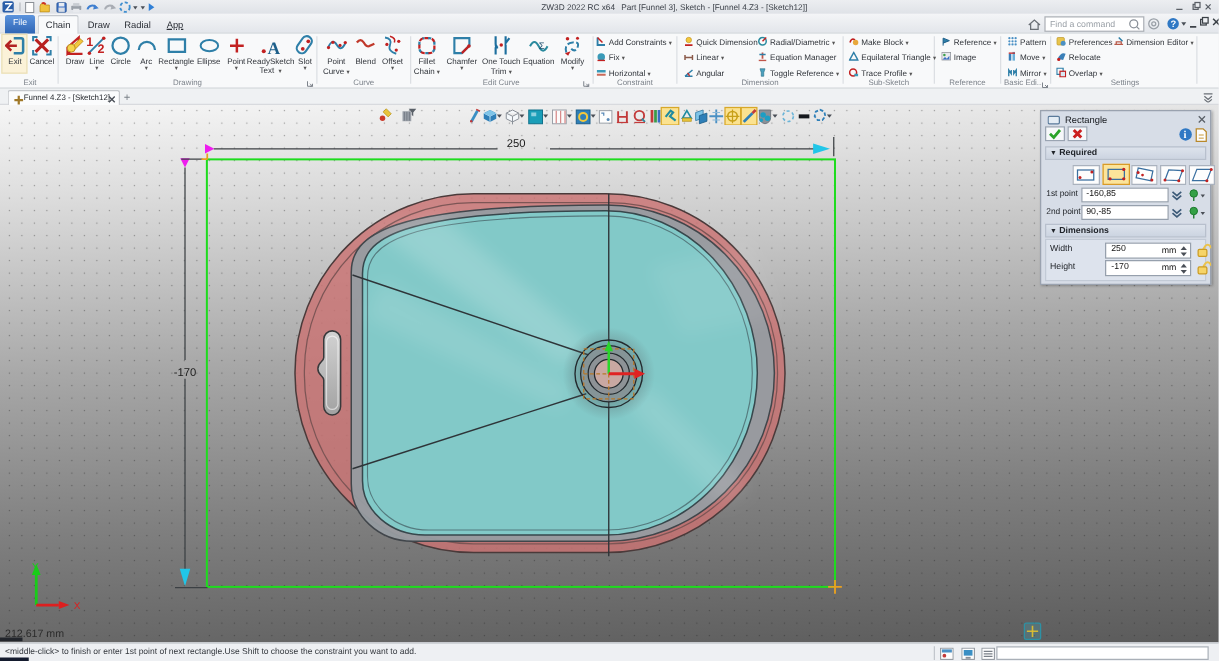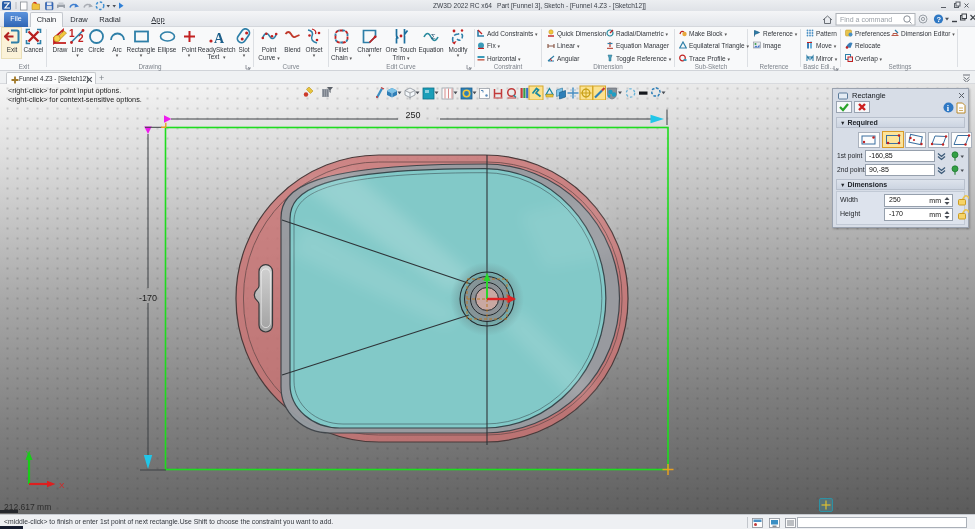--- a/index.html
+++ b/index.html
@@ -82,21 +82,21 @@
         <rect x="956" y="2" width="4" height="4" fill="#e9ebee"></rect>
         <path d="M964.5 3.5 l4 4 m0 -4 l-4 4"></path>
       </g>
     </svg>
   </div>
   <div class="abs" id="tabrow">
     <div class="mtab" id="filetab">File</div>
     <div class="mtab" id="sketchtab">Chain</div>
     <div class="mtab" style="left:66px;width:26px;">Draw</div>
     <div class="mtab" style="left:95px;width:30px;">Radial</div>
-    <div class="mtab" style="left:147px;width:22px;text-decoration:underline;">App</div>
+    <div class="mtab" style="left:129px;width:22px;text-decoration:underline;">App</div>
     <svg class="abs" style="left:740px;top:0" width="235" height="16" viewBox="0 0 235 16">
       <path d="M83 9 l4.5 -4 l4.5 4 m-7.5 -1.5 v5 h6 v-5" stroke="#6a6f76" stroke-width="1" fill="none"></path>
       <rect x="96" y="2.5" width="79" height="11.5" fill="#fff" stroke="#aeb2b8"></rect>
       <text x="100" y="10.5" font-size="7" fill="#9aa0a7">Find a command</text>
       <circle cx="167" cy="8" r="3.2" stroke="#8a9098" stroke-width="1" fill="none"></circle>
       <line x1="169.5" y1="10.5" x2="171.5" y2="12.5" stroke="#8a9098" stroke-width="1"></line>
       <circle cx="183" cy="8" r="4" fill="none" stroke="#9aa0a7" stroke-width="1"></circle>
       <circle cx="183" cy="8" r="1.6" fill="none" stroke="#9aa0a7" stroke-width="1"></circle>
       <circle cx="198.5" cy="8" r="4.6" fill="#2f78c4"></circle>
       <text x="196.4" y="10.8" font-size="7.5" fill="#fff" font-weight="bold">?</text>
@@ -329,21 +329,20 @@
           <path d="M4 0.5 v7 M0.5 4 h7" stroke="#a07828" stroke-width="1.8"></path>
         </svg><span style="margin-left:12px;">Funnel 4.Z3 - [Sketch12]</span><svg style="position:absolute;right:2px;top:3px" width="7" height="7">
           <path d="M1.2 1.2 l4.6 4.6 M5.8 1.2 l-4.6 4.6" stroke="#4a4f57" stroke-width="1.1"></path>
         </svg></div>
     <div class="abs" style="left:99px;top:3px;width:8px;height:8px;color:#7a8087;font-size:9px;line-height:8px;">+</div>
     <svg class="abs" style="left:962px;top:3px" width="9" height="8">
         <path d="M1 1 h7 M1.5 3 l3 2.5 l3 -2.5 M1.5 5.5 l3 2.5 l3 -2.5" stroke="#6a6f76" stroke-width="1" fill="none"></path>
       </svg>
   </div>
   <div class="abs" id="canvas">
-    <div class="abs" id="hints">&lt;right-click&gt; for point input options.<br>&lt;right-click&gt; for context-sensitive options.</div>
     <svg class="abs" width="975" height="430" viewBox="0 0 975 430" style="left:0;top:0">
       <defs>
         <filter id="soft" x="-30%" y="-30%" width="160%" height="160%">
             <feGaussianBlur stdDeviation="7"></feGaussianBlur>
           </filter>
         <radialGradient id="holeshade" cx="50%" cy="50%" r="50%">
           <stop offset="0%" stop-color="rgba(70,75,78,0.55)"></stop>
           <stop offset="55%" stop-color="rgba(85,92,95,0.40)"></stop>
           <stop offset="100%" stop-color="rgba(90,95,98,0)"></stop>
         </radialGradient>

